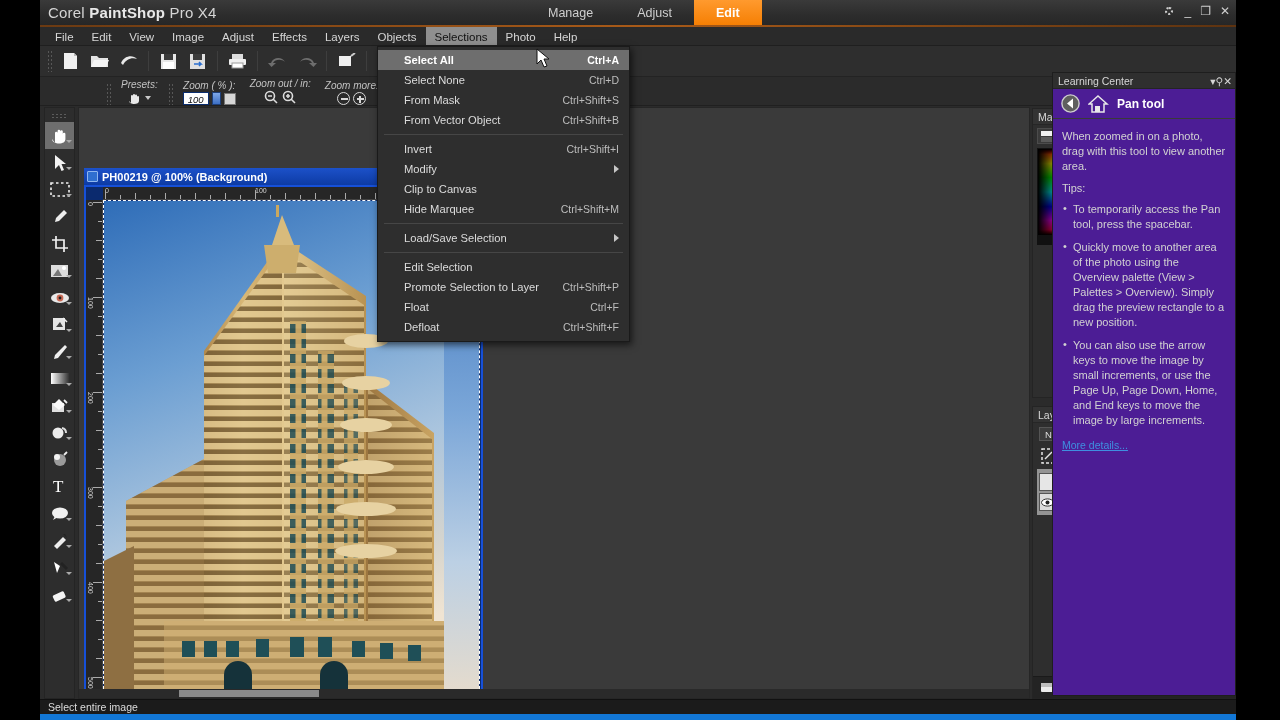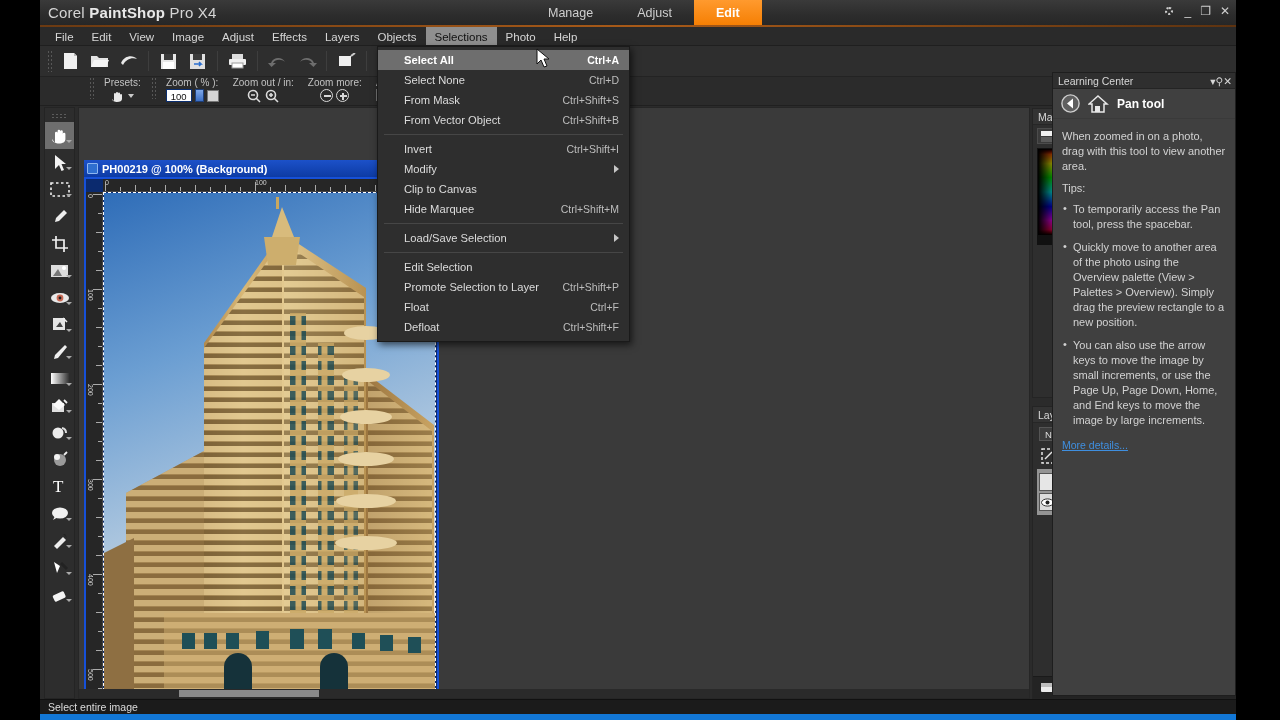--- a/index.html
+++ b/index.html
@@ -71,22 +71,22 @@
   .tsep { width:1px; height:20px; background:#3e3e3e; margin:0 4px; }
   .dropbtn {
     font-size:11.5px; color:#dcdcdc; padding:3px 7px; display:flex; gap:6px; align-items:center;
     white-space:nowrap;
   }
   .caret { width:0;height:0;border-left:3px solid transparent;border-right:3px solid transparent;
     border-top:4px solid #c9c9c9; }
 
   
   .optionsbar {
-    height: 29px; background:#2b2b2b; display:flex; align-items:flex-start;
-    border-bottom:1px solid #202020; padding-left:4px; font-size:10.5px; color:#bfbfbf;
+    height: 29px; background:#2b2b2b; display:flex; align-items:flex-end;
+    border-bottom:1px solid #202020; padding-left:21px; font-size:10.5px; color:#bfbfbf;font-style:italic;
   }
   .optgrp { display:flex; flex-direction:column; align-items:center; padding:0 7px; }
   .optgrp .lbl { font-size:10px; color:#c2c2c2; line-height:11px; white-space:nowrap;}
   .optgrp .row { display:flex; align-items:center; gap:3px; margin-top:1px;}
   .numbox {
     width:26px; height:13px; background:#fff; color:#111; font-size:9.5px;
     text-align:center; line-height:13px; border:1px solid #0b2e6f;
   }
   .spin { width:9px;height:13px;background:linear-gradient(180deg,#7fa8e8,#3c6fc4);
     border:1px solid #1d3f7a; }
@@ -109,21 +109,21 @@
     position:relative; height:27px; display:flex; align-items:center; justify-content:center;
   }
   .tool.sel { background:#6e6e6e; }
   .tool .arr { position:absolute; right:2px; bottom:6px; width:0;height:0;
     border-left:3px solid transparent;border-right:3px solid transparent;border-top:3px solid #aaa;}
 
   .canvasarea {
     position:absolute; left:38px; top:0; right:206px; bottom:0;
     background:#3a3a3a; border:1px solid #262626; overflow:hidden;
   }
-  .docwin { position:absolute; left:5px; top:52px; width:355px; height:539px; }
+  .docwin { position:absolute; left:5px; top:60px; width:399px; height:539px; }
   .doctitle {
     height:17px; background:linear-gradient(180deg,#1c51c9,#0d3ba4);
     color:#fff; font-size:11px; font-weight:bold; display:flex; align-items:center;
     padding-left:3px; gap:4px; white-space:nowrap;
   }
   .docicon { width:11px;height:11px;background:#2f6fd0;border:1px solid #8fb6ef; border-radius:1px;}
   .docbody { position:absolute; left:0; top:17px; right:0; bottom:0; background:#0b2a6e;
     border:2px solid #1650d8; }
   .ruler-h { position:absolute; left:17px; top:0; right:0; height:13px; background:#262626;
     border-bottom:1px solid #444; overflow:hidden;}
@@ -174,21 +174,21 @@
   .layeritem { height:46px; background:#949494; display:flex; align-items:center; gap:3px; padding:2px; }
   .thumbcol { display:flex; flex-direction:column; gap:2px;}
   .minithumb { width:16px;height:18px;background:#e6e6e6;border:1px solid #555;}
   .layerthumb { width:34px;height:42px;border:1px solid #444;
       background:linear-gradient(180deg,#5b8dc9,#cbb27b);}
   .layername { font-size:10.5px; color:#f2f2f2; padding-left:9px; }
   .layfoot { position:absolute; left:0; right:0; bottom:0; height:22px; background:#232323;
      display:flex; align-items:center; gap:5px; padding:0 7px; border-top:1px solid #1a1a1a;}
   .lc {
     position:absolute; right:0; top:72px; width:184px; bottom:24px;
-    background:#404040; border:1px solid #1e1e1e;
+    background:#4c1d95; border:1px solid #1e1e1e;
   }
   .lc-head { height:16px; background:#2f2f2f; display:flex; align-items:center;
     font-size:10.5px; color:#d7d7d7; padding:0 3px 0 5px; border-bottom:1px solid #242424;}
   .lc-nav { height:30px; display:flex; align-items:center; gap:8px; padding:0 8px;
     border-bottom:1px solid #3a3a3a; }
   .lc-title { font-size:12px; font-weight:bold; color:#fff; }
   .lc-body { padding:10px 9px 6px; font-size:11px; line-height:15px; color:#d2d2d2; }
   .lc-body p { margin-bottom:7px; }
   .lc-body ul { list-style:none; }
   .lc-body li { position:relative; padding-left:11px; margin-bottom:8px; }

